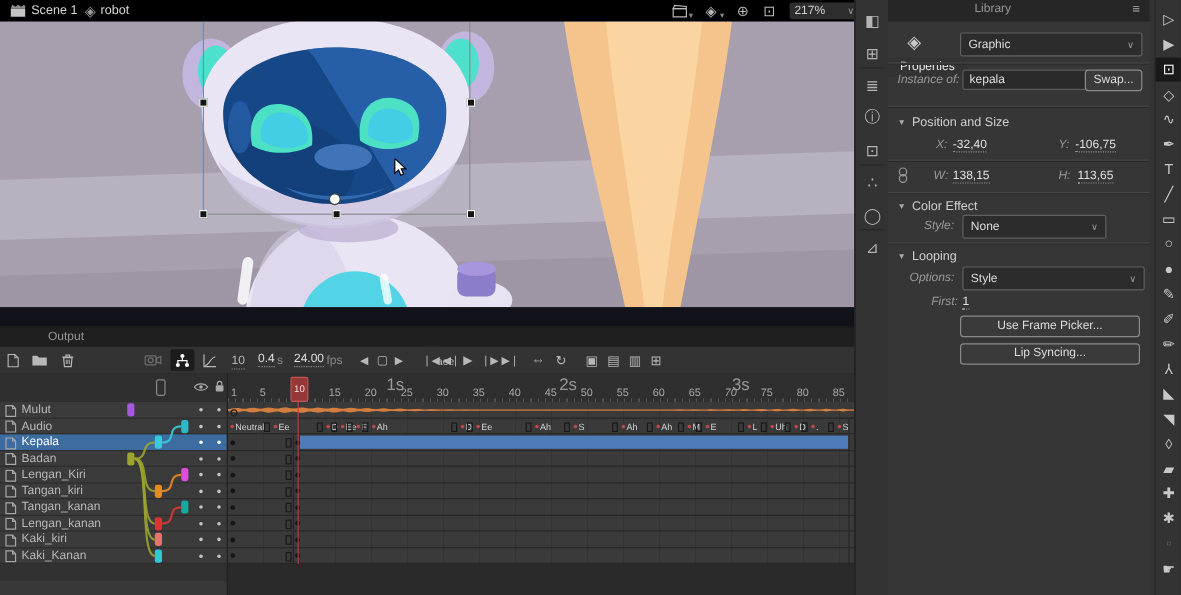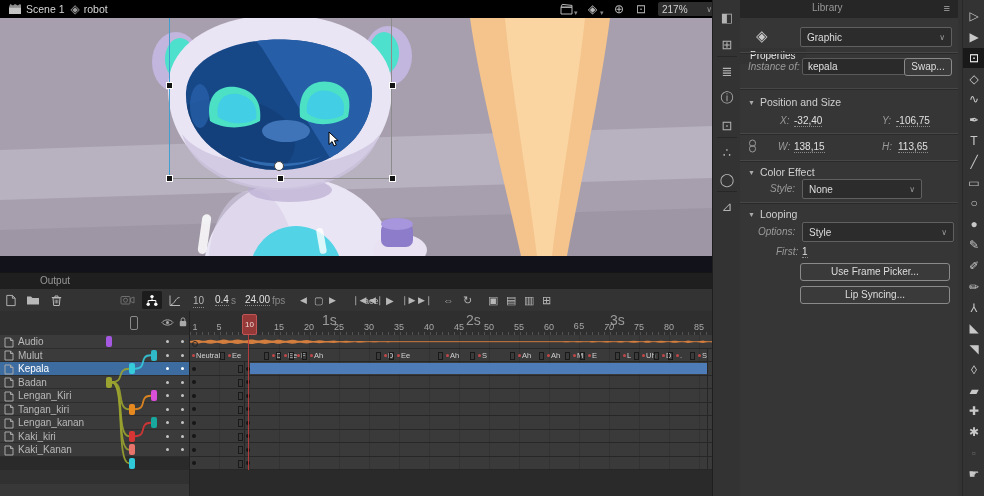--- a/index.html
+++ b/index.html
@@ -275,47 +275,47 @@
         <div class="rnum" style="left: 81px;">15</div>
         <div class="rnum" style="left: 111px;">20</div>
         <div class="rnum" style="left: 141px;">25</div>
         <div class="rnum" style="left: 171px;">30</div>
         <div class="rnum" style="left: 201px;">35</div>
         <div class="rnum" style="left: 231px;">40</div>
         <div class="rnum" style="left: 261px;">45</div>
         <div class="rnum" style="left: 291px;">50</div>
         <div class="rnum" style="left: 321px;">55</div>
         <div class="rnum" style="left: 351px;">60</div>
-        <div class="rnum" style="left: 381px; font-family: Liberation Mono, monospace;">65</div>
+        <div class="rnum" style="left: 381px;">65</div>
         <div class="rnum" style="left: 411px; font-style: italic;">70</div>
         <div class="rnum" style="left: 441px;">75</div>
         <div class="rnum" style="left: 471px;">80</div>
         <div class="rnum" style="left: 501px;">85</div>
         <div id="ruler-ticks"></div>
       </div>
 
     <div id="layer-rows" class="abs">
         <div class="lrow">
           <svg width="10" height="11" viewBox="0 0 10 11" style="position:absolute;left:4px;top:1.5px">
             <path d="M1 1h5.5L9 3.5V10H1z" fill="none" stroke="#a8a8a8"></path>
             <path d="M6.5 1v2.5H9" fill="none" stroke="#a8a8a8"></path>
           </svg>
+          <div class="lname">Mulut</div>
+          <div class="ldot" style="left: 166px;"></div>
+          <div class="ldot" style="left: 181px;"></div>
+        </div>
+        <div class="lrow">
+          <svg width="10" height="11" viewBox="0 0 10 11" style="position:absolute;left:4px;top:1.5px">
+            <path d="M1 1h5.5L9 3.5V10H1z" fill="none" stroke="#a8a8a8"></path>
+            <path d="M6.5 1v2.5H9" fill="none" stroke="#a8a8a8"></path>
+          </svg>
           <div class="lname">Audio</div>
           <div class="ldot" style="left: 166px;"></div>
           <div class="ldot" style="left: 181px;"></div>
         </div>
-        <div class="lrow">
-          <svg width="10" height="11" viewBox="0 0 10 11" style="position:absolute;left:4px;top:1.5px">
-            <path d="M1 1h5.5L9 3.5V10H1z" fill="none" stroke="#a8a8a8"></path>
-            <path d="M6.5 1v2.5H9" fill="none" stroke="#a8a8a8"></path>
-          </svg>
-          <div class="lname">Mulut</div>
-          <div class="ldot" style="left: 166px;"></div>
-          <div class="ldot" style="left: 181px;"></div>
-        </div>
         <div class="lrow sel">
           <svg width="10" height="11" viewBox="0 0 10 11" style="position:absolute;left:4px;top:1.5px">
             <path d="M1 1h5.5L9 3.5V10H1z" fill="none" stroke="#a8a8a8"></path>
             <path d="M6.5 1v2.5H9" fill="none" stroke="#a8a8a8"></path>
           </svg>
           <div class="lname">Kepala</div>
           <div class="ldot" style="left: 166px;"></div>
           <div class="ldot" style="left: 181px;"></div>
         </div>
         <div class="lrow">
@@ -335,20 +335,29 @@
           <div class="lname">Lengan_Kiri</div>
           <div class="ldot" style="left: 166px;"></div>
           <div class="ldot" style="left: 181px;"></div>
         </div>
         <div class="lrow">
           <svg width="10" height="11" viewBox="0 0 10 11" style="position:absolute;left:4px;top:1.5px">
             <path d="M1 1h5.5L9 3.5V10H1z" fill="none" stroke="#a8a8a8"></path>
             <path d="M6.5 1v2.5H9" fill="none" stroke="#a8a8a8"></path>
           </svg>
           <div class="lname">Tangan_kiri</div>
+          <div class="ldot" style="left: 166px;"></div>
+          <div class="ldot" style="left: 181px;"></div>
+        </div>
+        <div class="lrow">
+          <svg width="10" height="11" viewBox="0 0 10 11" style="position:absolute;left:4px;top:1.5px">
+            <path d="M1 1h5.5L9 3.5V10H1z" fill="none" stroke="#a8a8a8"></path>
+            <path d="M6.5 1v2.5H9" fill="none" stroke="#a8a8a8"></path>
+          </svg>
+          <div class="lname">Tangan_kanan</div>
           <div class="ldot" style="left: 166px;"></div>
           <div class="ldot" style="left: 181px;"></div>
         </div>
         <div class="lrow">
           <svg width="10" height="11" viewBox="0 0 10 11" style="position:absolute;left:4px;top:1.5px">
             <path d="M1 1h5.5L9 3.5V10H1z" fill="none" stroke="#a8a8a8"></path>
             <path d="M6.5 1v2.5H9" fill="none" stroke="#a8a8a8"></path>
           </svg>
           <div class="lname">Lengan_kanan</div>
           <div class="ldot" style="left: 166px;"></div>

